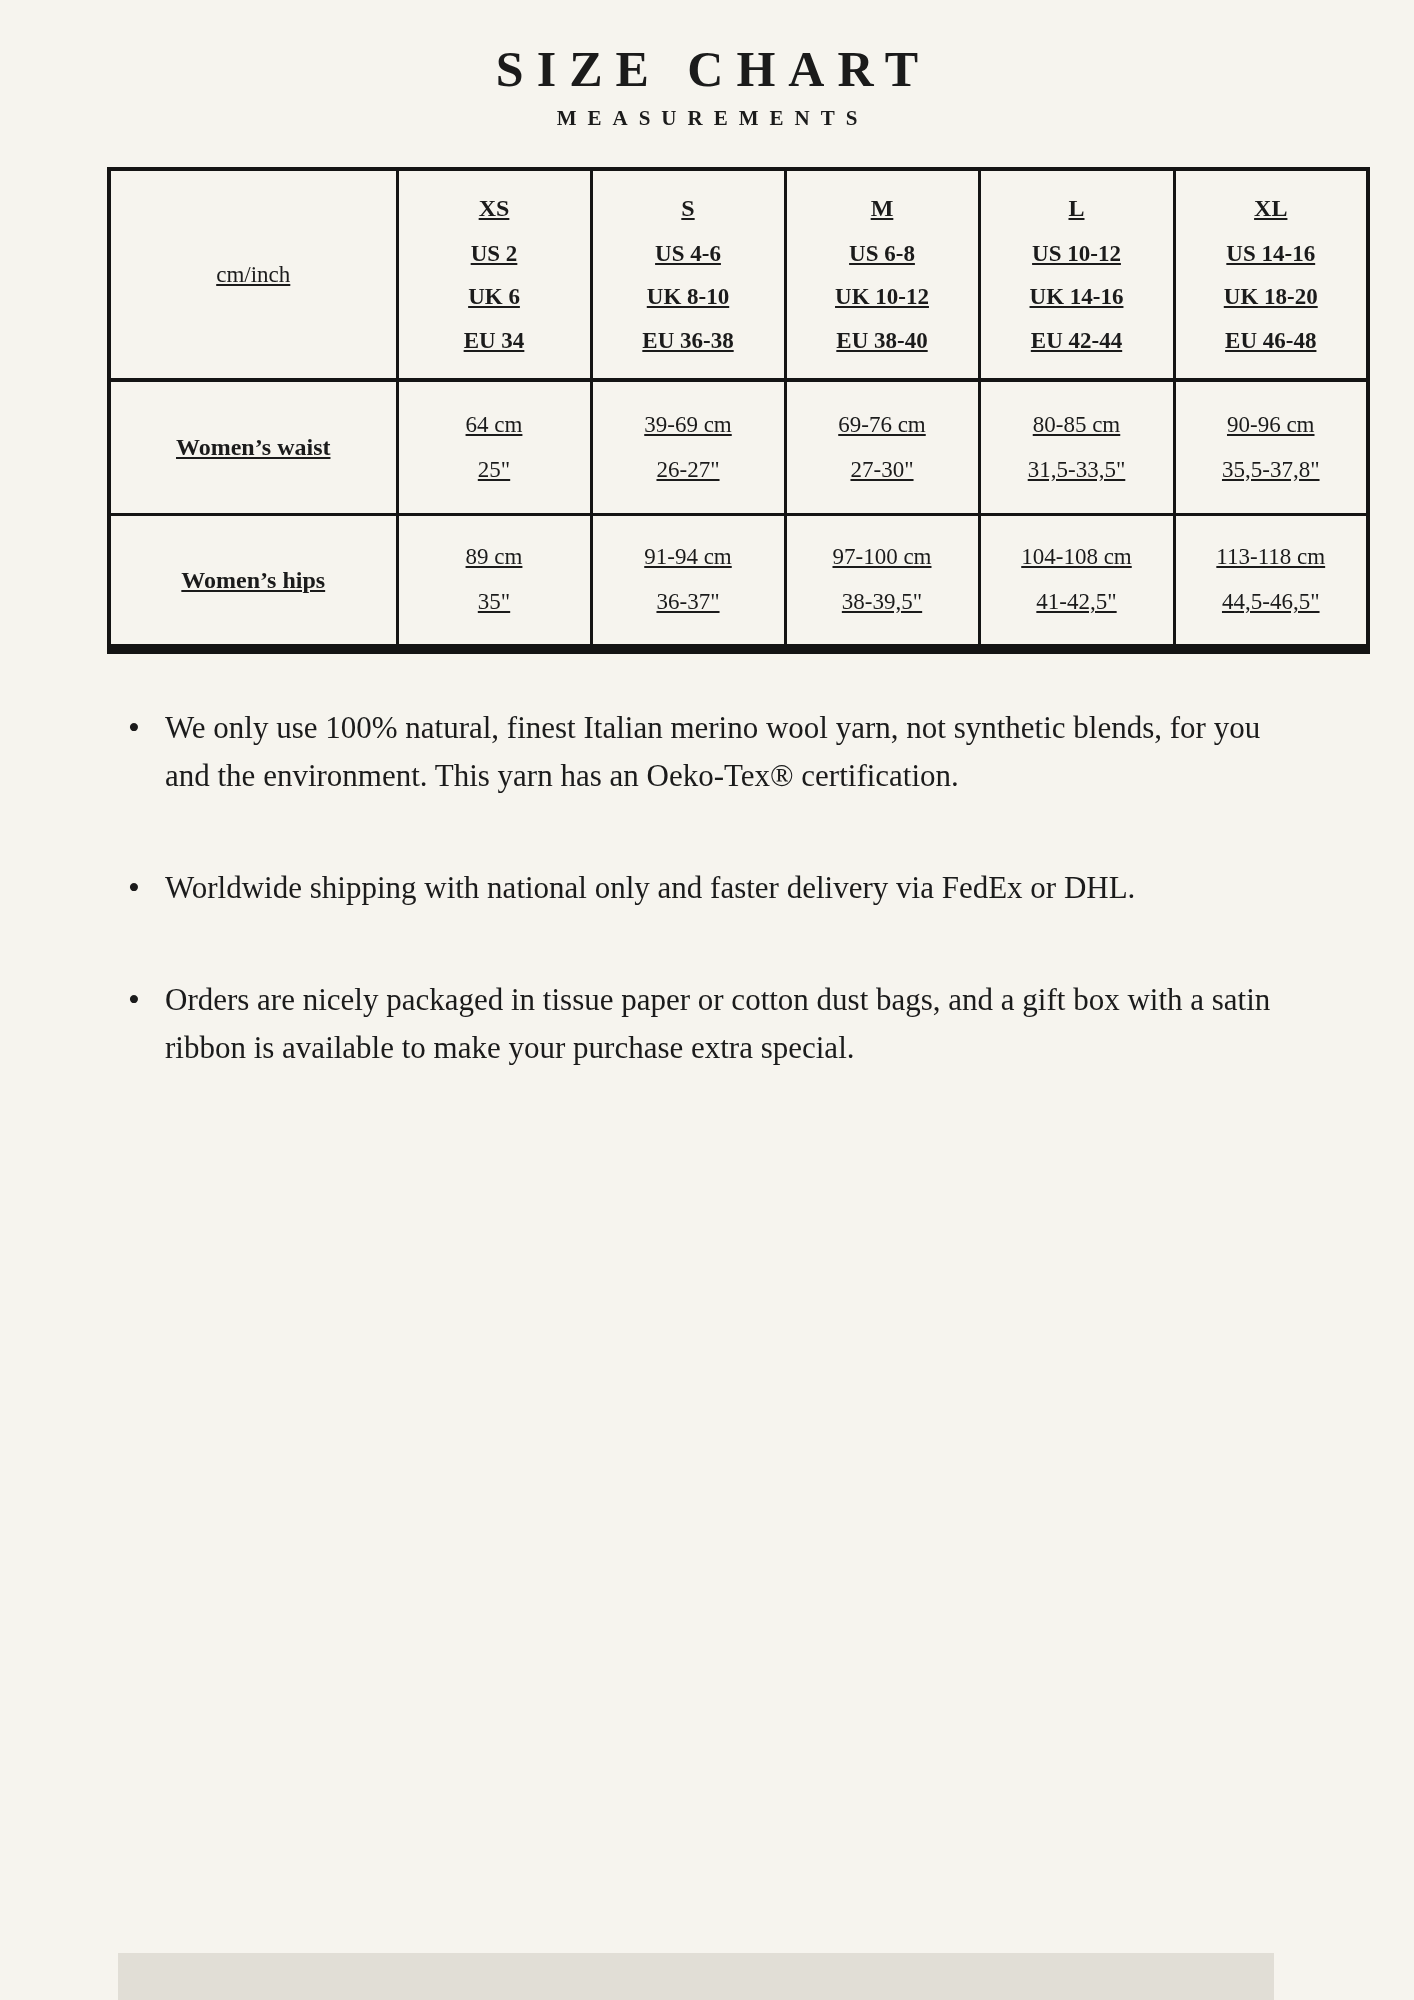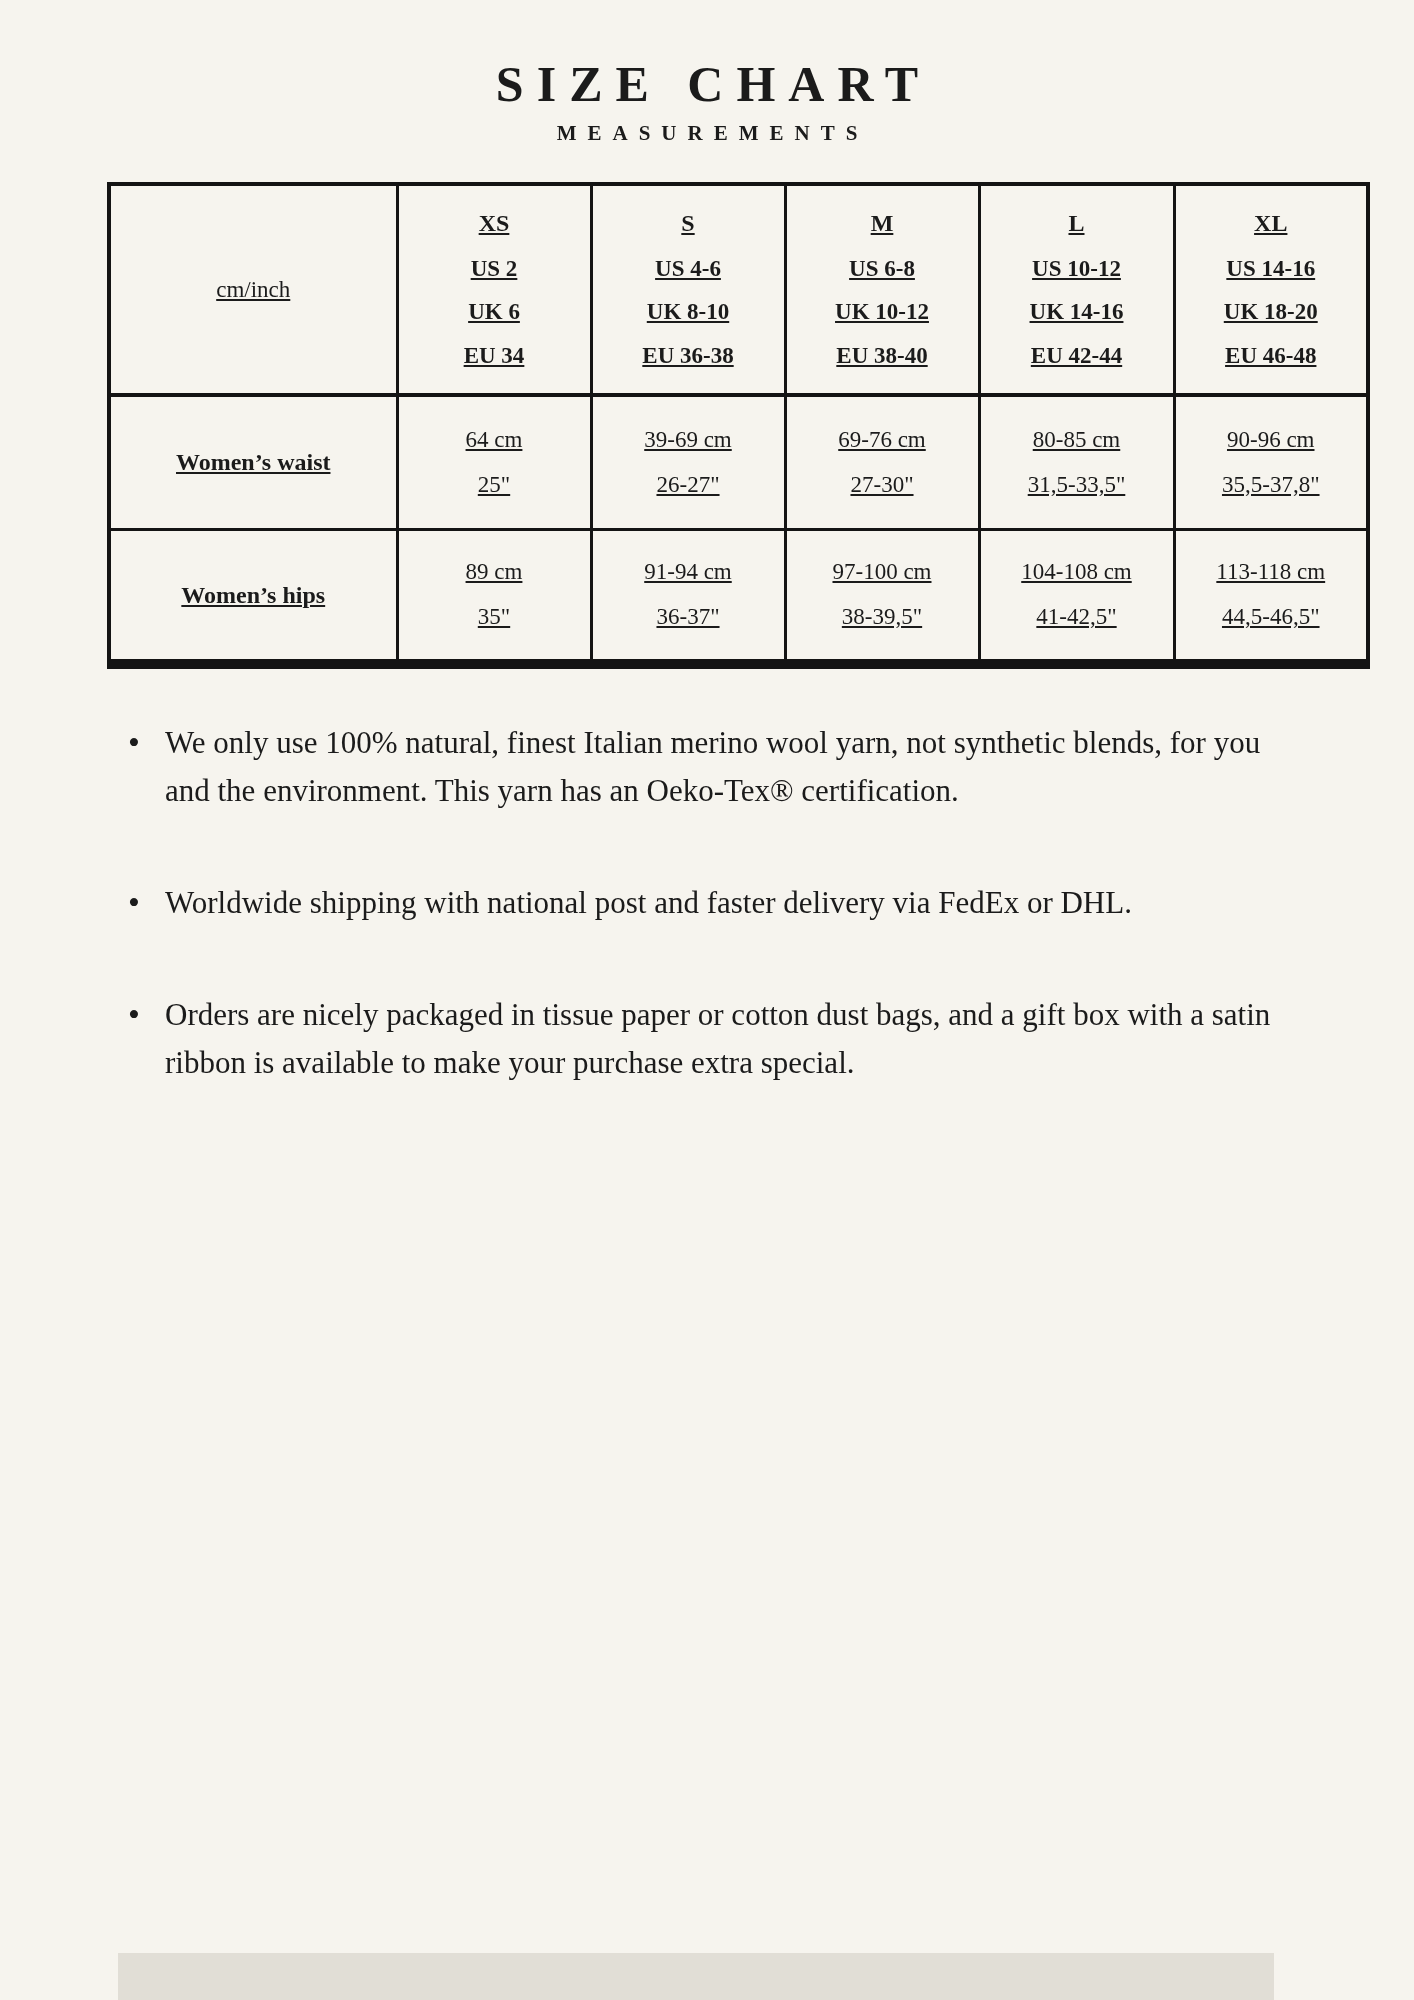--- a/index.html
+++ b/index.html
@@ -6,21 +6,21 @@
   body {
     width: 1414px; height: 2000px;
     background: #f6f4ee;
     color: #1b1b1b;
     font-family: "Liberation Serif", "DejaVu Serif", serif;
     overflow: hidden;
   }
   .page { position: relative; width: 1414px; height: 2000px; }
 
   .doc-title {
-    padding-top: 55px;
+    padding-top: 40px;
     text-align: center;
     font-size: 50px;
     font-weight: 600;
     letter-spacing: 13px;
     text-indent: 13px; 
   }
   .doc-subtitle {
     margin-top: 8px;
     text-align: center;
     font-size: 21px;
@@ -194,19 +194,19 @@
       </td>
     </tr>
 
 
   </tbody>
     </table>
 
 
   <ul class="reasons-list">
     <li>We only use 100% natural, finest Italian merino wool yarn, not synthetic blends, for you and the environment. This yarn has an Oeko-Tex® certification.</li>
-    <li>Worldwide shipping with national post and faster delivery via FedEx or DHL.</li>
+    <li>Worldwide shipping with national only and faster delivery via FedEx or DHL.</li>
     <li>Orders are nicely packaged in tissue paper or cotton dust bags, and a gift box with a satin ribbon is available to make your purchase extra special.</li>
   </ul>
 
   <div class="footer-band"></div>
 
 </div>
 
 </body></html>

